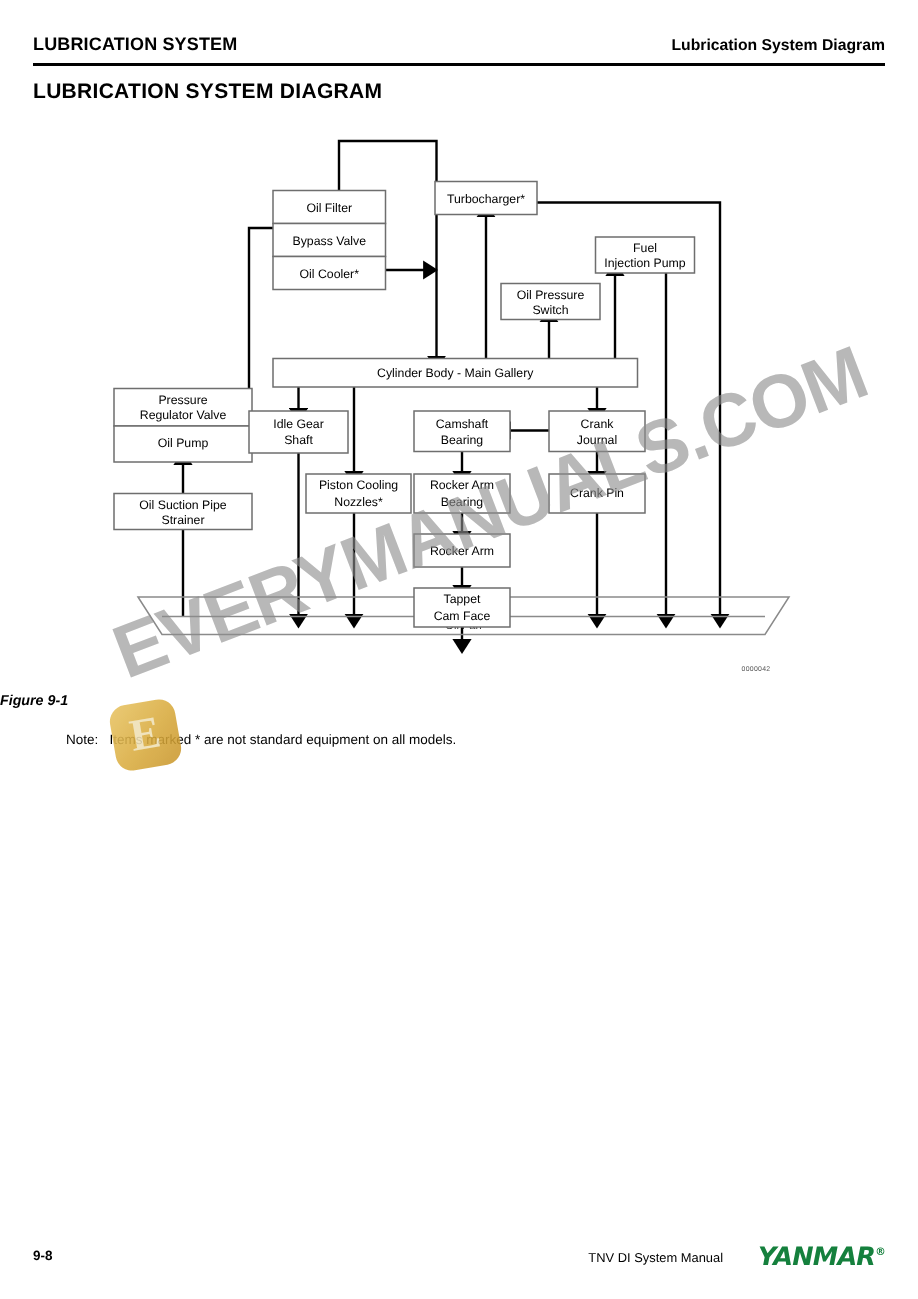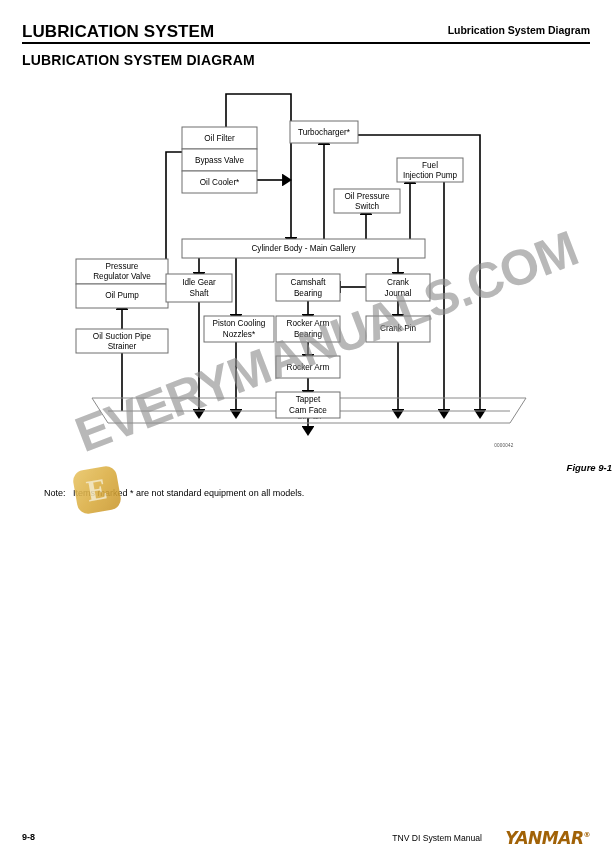--- a/index.html
+++ b/index.html
@@ -22,21 +22,21 @@
     position: absolute;
     left: 22px;
     top: 22px;
     width: 568px;
     height: 26px;
   }
   .page-header .hdr-left {
     position: absolute;
     left: 0;
     top: 0;
-    font-size: 17px;
+    font-size: 12px;
     font-weight: bold;
     letter-spacing: 0.1px;
     text-align: right;
   }
   .page-header .hdr-right {
     position: absolute;
     right: 0;
     top: 2px;
     font-size: 10.5px;
     font-weight: bold;
@@ -106,21 +106,21 @@
     text-anchor: middle;
     letter-spacing: 0.2px;
   }
 
   
   .figure-caption {
     position: absolute;
     left: 0;
     top: 462px;
     width: 612px;
-    text-align: right;
+    text-align: left;
     font-size: 9.5px;
     font-weight: bold;
     font-style: italic;
   }
 
   
   .note-line {
     position: absolute;
     left: 22px;
     top: 488px;
@@ -400,14 +400,14 @@
 <div id="watermark">
   <div class="wm-text">EVERYMANUALS.COM</div>
   <div class="wm-badge">
     <div class="wm-badge-letter">E</div>
   </div>
 </div>
 
 <div class="page-footer">
   <div class="foot-page">9-8</div>
   <div class="foot-manual">TNV DI System Manual</div>
-  <div class="foot-logo" style="color: #a16207;"><span>YANMAR</span><span class="tm">®</span></div>
+  <div class="foot-logo" style="color: #15803d;"><span>YANMAR</span><span class="tm">®</span></div>
 </div>
 
 </body></html>

